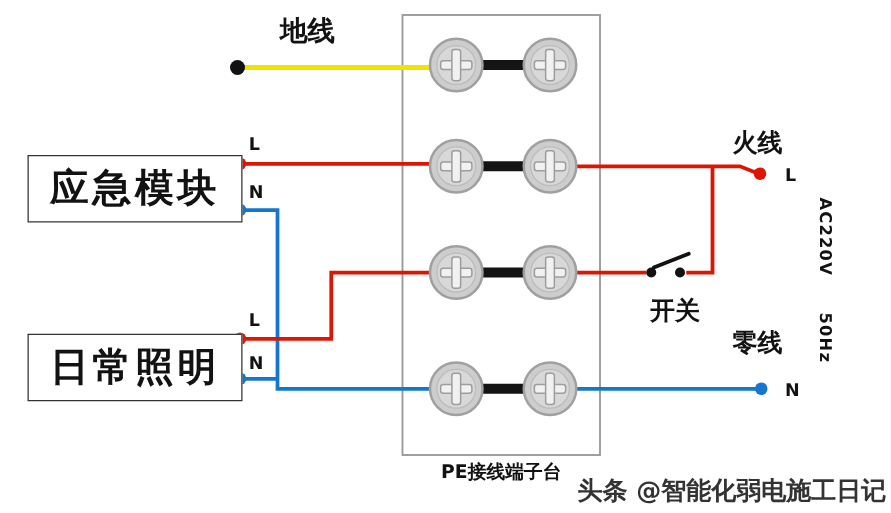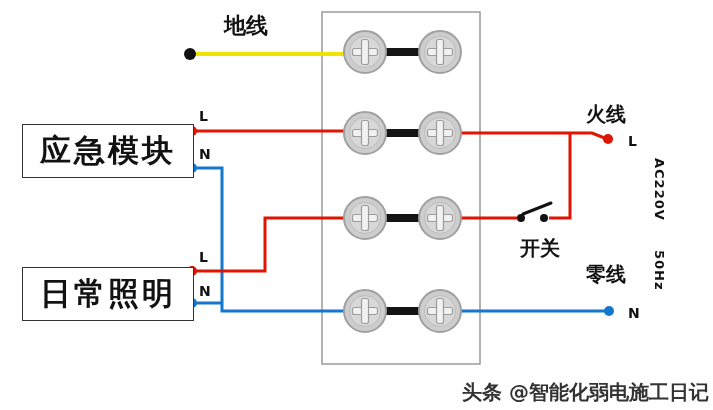--- a/index.html
+++ b/index.html
@@ -103,16 +103,17 @@
   <div class="lbl s20" style="left:520px;top:238px;">开关</div>
 
   <div class="lbl s21" style="left:586px;top:264px;">零线</div>
   <div class="lbl s14" style="left:628px;top:306px;">N</div>
 
   <div class="rating">
     <span>AC220V</span>
     <span class="freq">50Hz</span>
   </div>
 
+  <div class="pe-label">PE接线端子台</div>
 
   <div class="watermark">头条 @智能化弱电施工日记</div>
 
 </div>
 
 </body></html>

